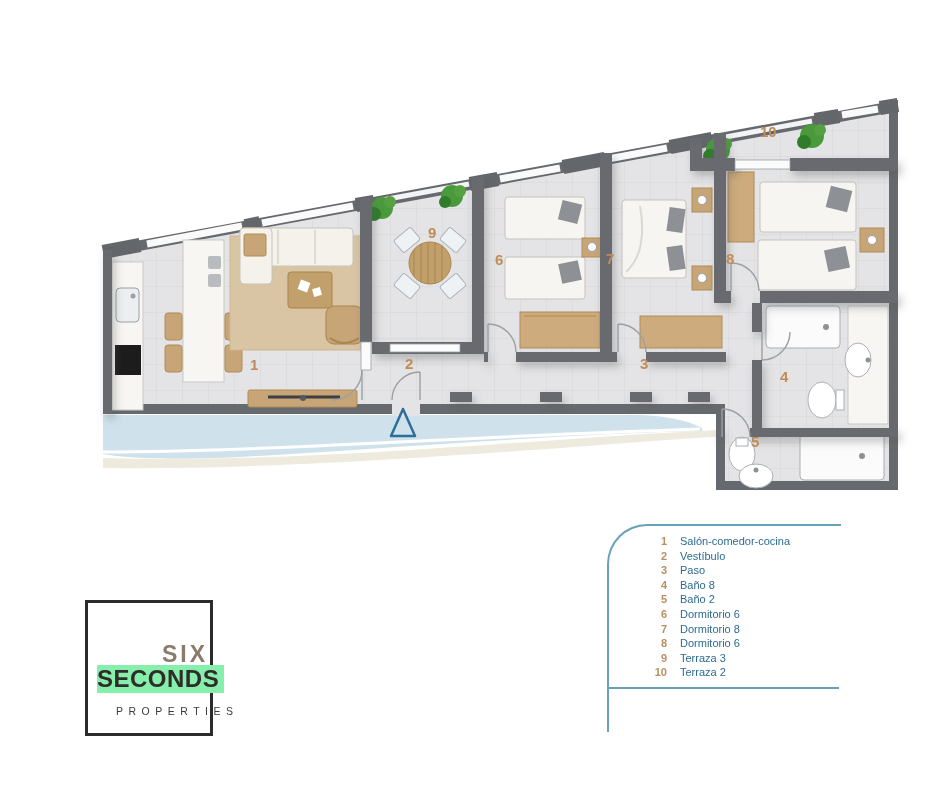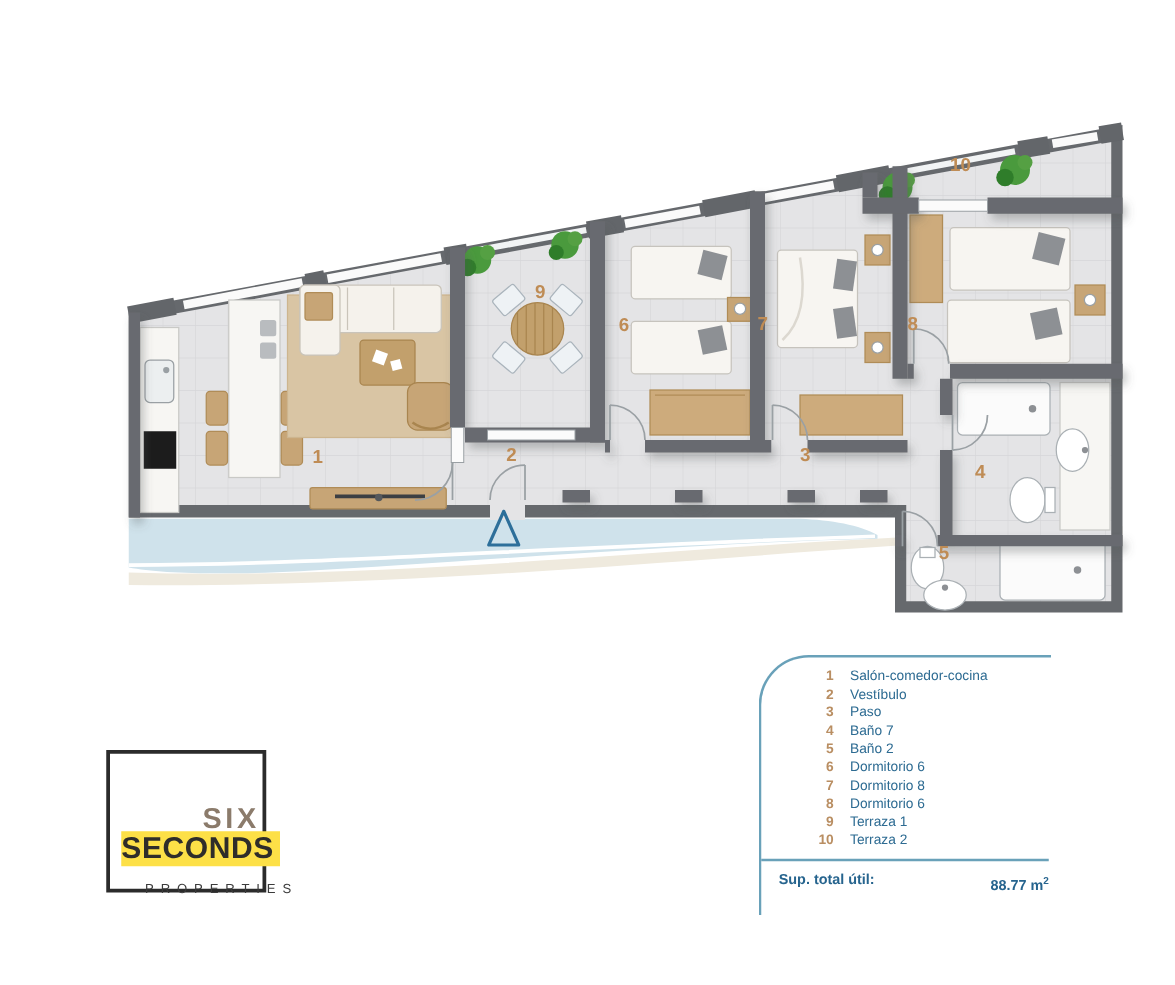--- a/index.html
+++ b/index.html
@@ -13,26 +13,26 @@
   .legend-list{padding-top:8px;}
   .legend-row{display:flex;height:14.6px;line-height:14.6px;font-size:11px;}
   .legend-num{width:58px;text-align:right;color:#b98e62;font-weight:bold;}
   .legend-label{margin-left:13px;color:#2d6b92;font-weight:400;}
   .legend-divider{margin-top:7px;border-top:2px solid #69a1b9;width:230px;}
   .legend-totals{margin-top:8px;padding-left:14px;padding-right:2px;}
   .total-row{display:flex;justify-content:space-between;font-size:11.5px;line-height:15px;
              color:#26648e;font-weight:bold;}
   .total-row sup{font-size:8px;}
   
-  .logo{position:absolute;left:85px;top:600px;width:128px;height:114px;
+  .logo{position:absolute;left:85px;top:600px;width:128px;height:136px;
         border:3px solid #2b2b2b;box-sizing:border-box;}
   .logo-six{position:absolute;right:2px;top:38px;font-size:23px;font-weight:bold;
             letter-spacing:3px;color:#8b7b6b;}
   .logo-seconds{position:absolute;left:9px;top:62px;font-size:24px;font-weight:bold;
-            letter-spacing:0.5px;color:#2f2d2a;background:#fde047;padding-right:5px;white-space:nowrap;}
+            letter-spacing:0.5px;color:#2f2d2a;background:#86efac;padding-right:5px;white-space:nowrap;}
   .logo-properties{position:absolute;left:28px;top:102px;font-size:10.5px;
             letter-spacing:5.5px;color:#3b3b3b;}
   .room-num{font-family:"Liberation Sans","DejaVu Sans",sans-serif;font-size:15px;
             font-weight:bold;fill:#bf8c55;}
 </style>
 </head>
 <body>
 
 <div id="canvas">
 
@@ -294,53 +294,49 @@
     <div class="legend-row">
       <span class="legend-num">2</span>
       <span class="legend-label">Vestíbulo</span>
     </div>
     <div class="legend-row">
       <span class="legend-num">3</span>
       <span class="legend-label">Paso</span>
     </div>
     <div class="legend-row">
       <span class="legend-num">4</span>
-      <span class="legend-label">Baño 7</span>
+      <span class="legend-label">Baño 8</span>
     </div>
     <div class="legend-row">
       <span class="legend-num">5</span>
       <span class="legend-label">Baño 2</span>
     </div>
     <div class="legend-row">
       <span class="legend-num">6</span>
       <span class="legend-label">Dormitorio 6</span>
     </div>
     <div class="legend-row">
       <span class="legend-num">7</span>
       <span class="legend-label">Dormitorio 8</span>
     </div>
     <div class="legend-row">
       <span class="legend-num">8</span>
       <span class="legend-label">Dormitorio 6</span>
     </div>
     <div class="legend-row">
       <span class="legend-num">9</span>
-      <span class="legend-label">Terraza 1</span>
+      <span class="legend-label">Terraza 3</span>
     </div>
     <div class="legend-row">
       <span class="legend-num">10</span>
       <span class="legend-label">Terraza 2</span>
     </div>
   </div>
   <div class="legend-divider"></div>
   <div class="legend-totals">
-    <div class="total-row">
-      <span>Sup. total útil:</span>
-      <span><span>88.77</span>&nbsp;<span>m</span><sup>2</sup></span>
-    </div>
   </div>
 </div>
 
 <div class="logo">
   <div class="logo-six">SIX</div>
   <div class="logo-seconds">SECONDS</div>
   <div class="logo-properties">PROPERTIES</div>
 </div>
 
 </div>

